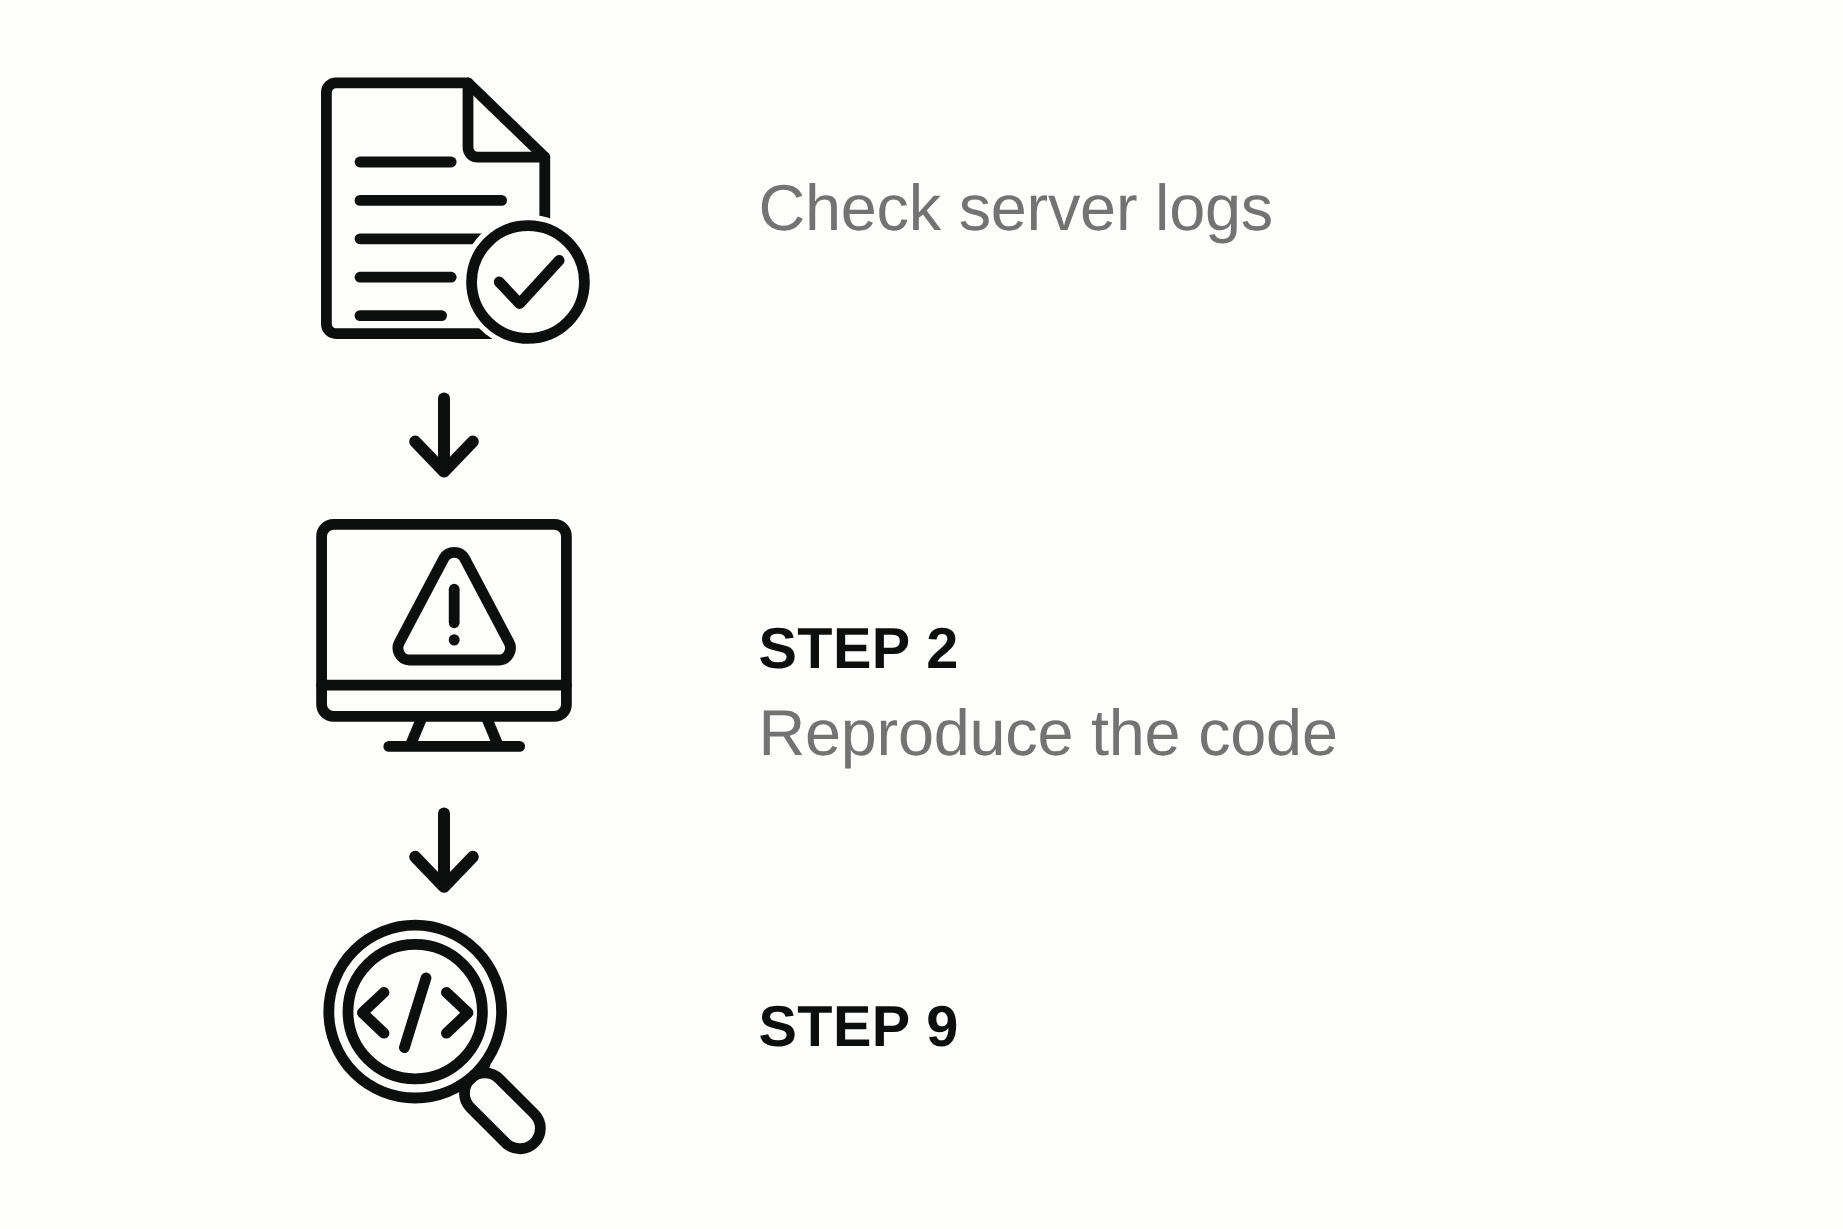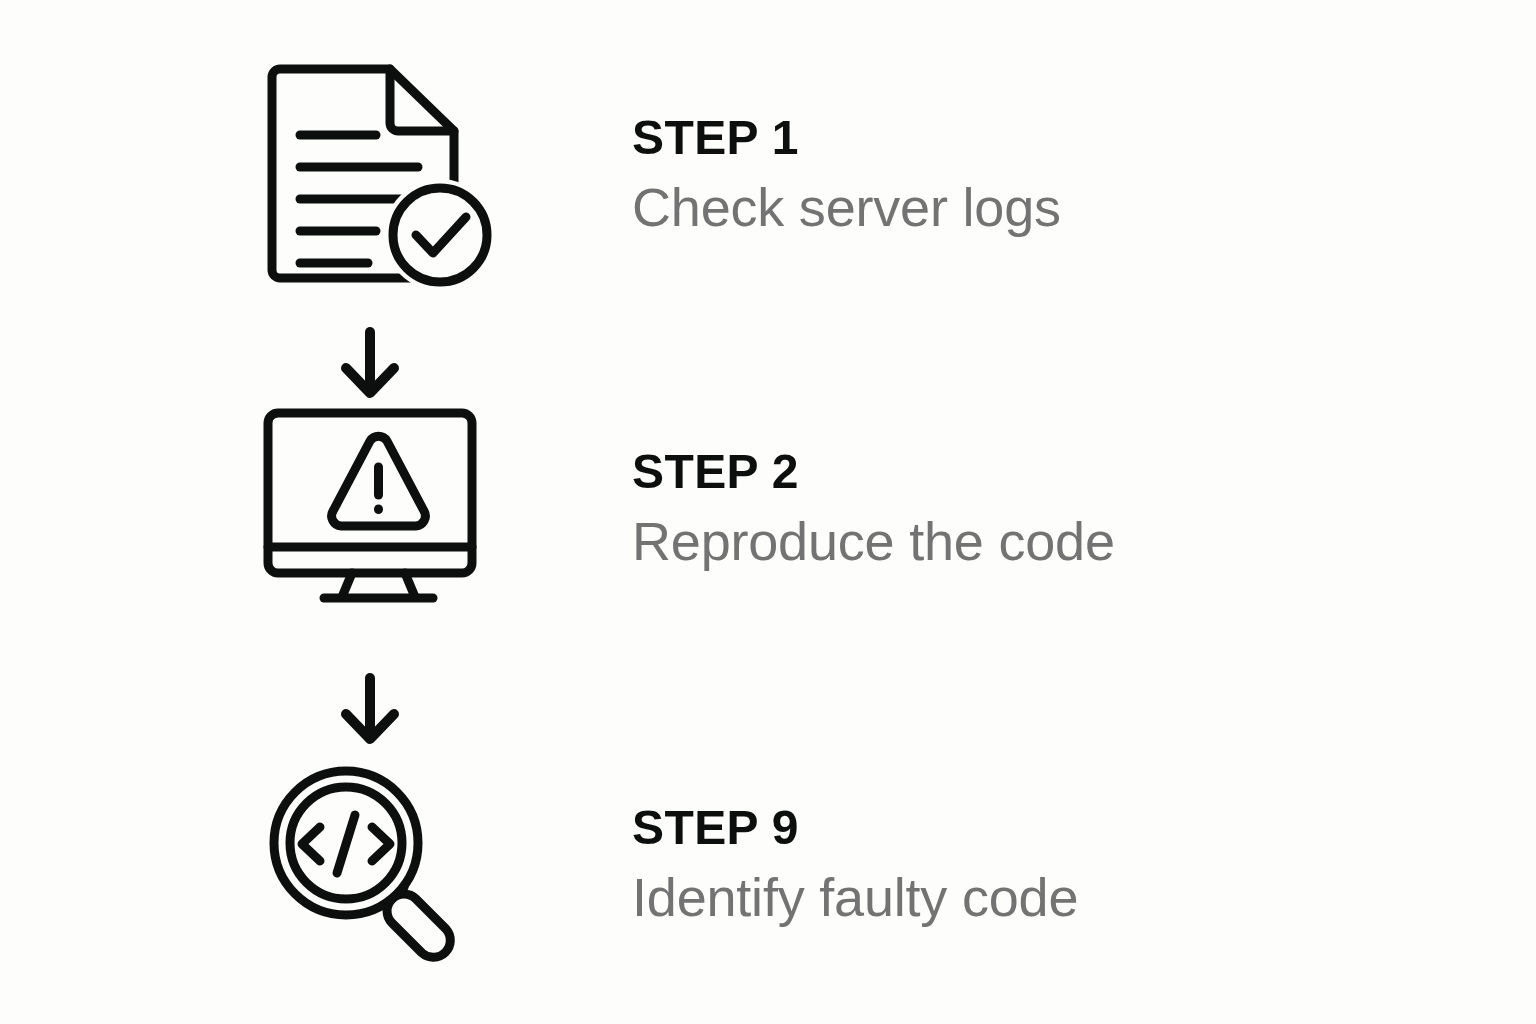--- a/index.html
+++ b/index.html
@@ -24,21 +24,21 @@
   
   .step-row {
     position: absolute;
     left: 0;
     width: 1536px;
     display: flex;
     flex-direction: row;
     align-items: center;
   }
   #step-row-1 { top: 55px;  height: 240px; }
-  #step-row-2 { top: 401px; height: 215px; }
+  #step-row-2 { top: 425px; height: 215px; align-items: flex-end; }
   #step-row-3 { top: 765px; height: 200px; }
 
   .icon-slot {
     position: relative;
     width: 480px;
     height: 100%;
     flex: 0 0 480px;
   }
   .icon-slot svg {
     position: absolute;
@@ -105,21 +105,20 @@
         <line x1="42" y1="206" x2="110" y2="206"></line>
 
         <circle cx="182" cy="178" r="56" fill="#fdfdfc" stroke="none"></circle>
 
         <circle cx="182" cy="178" r="47"></circle>
         <polyline points="158,178 175,196 208,160"></polyline>
       </svg>
     </div>
 
     <div class="text-slot">
-      <div class="step-heading">STEP 1</div>
       <div class="step-desc">Check server logs</div>
     </div>
   </div>
 
   <svg class="arrow" id="arrow-1" width="80" height="90" viewBox="0 0 80 90" fill="none" stroke="#0d0f0e" stroke-width="10" stroke-linecap="round" stroke-linejoin="round">
     <line x1="40" y1="10" x2="40" y2="66"></line>
     <polyline points="16,46 40,71 64,46"></polyline>
   </svg>
 
   <div class="step-row" id="step-row-2">
@@ -169,17 +168,16 @@
         <circle cx="78" cy="78" r="56"></circle>
 
         <polyline points="52,62 34,79 52,96"></polyline>
         <polyline points="104,62 122,79 104,96"></polyline>
         <line x1="87" y1="50" x2="69" y2="108"></line>
       </svg>
     </div>
 
     <div class="text-slot">
       <div class="step-heading">STEP 9</div>
-      <div class="step-desc">Identify faulty code</div>
     </div>
   </div>
 
 </div>
 
 </body></html>

